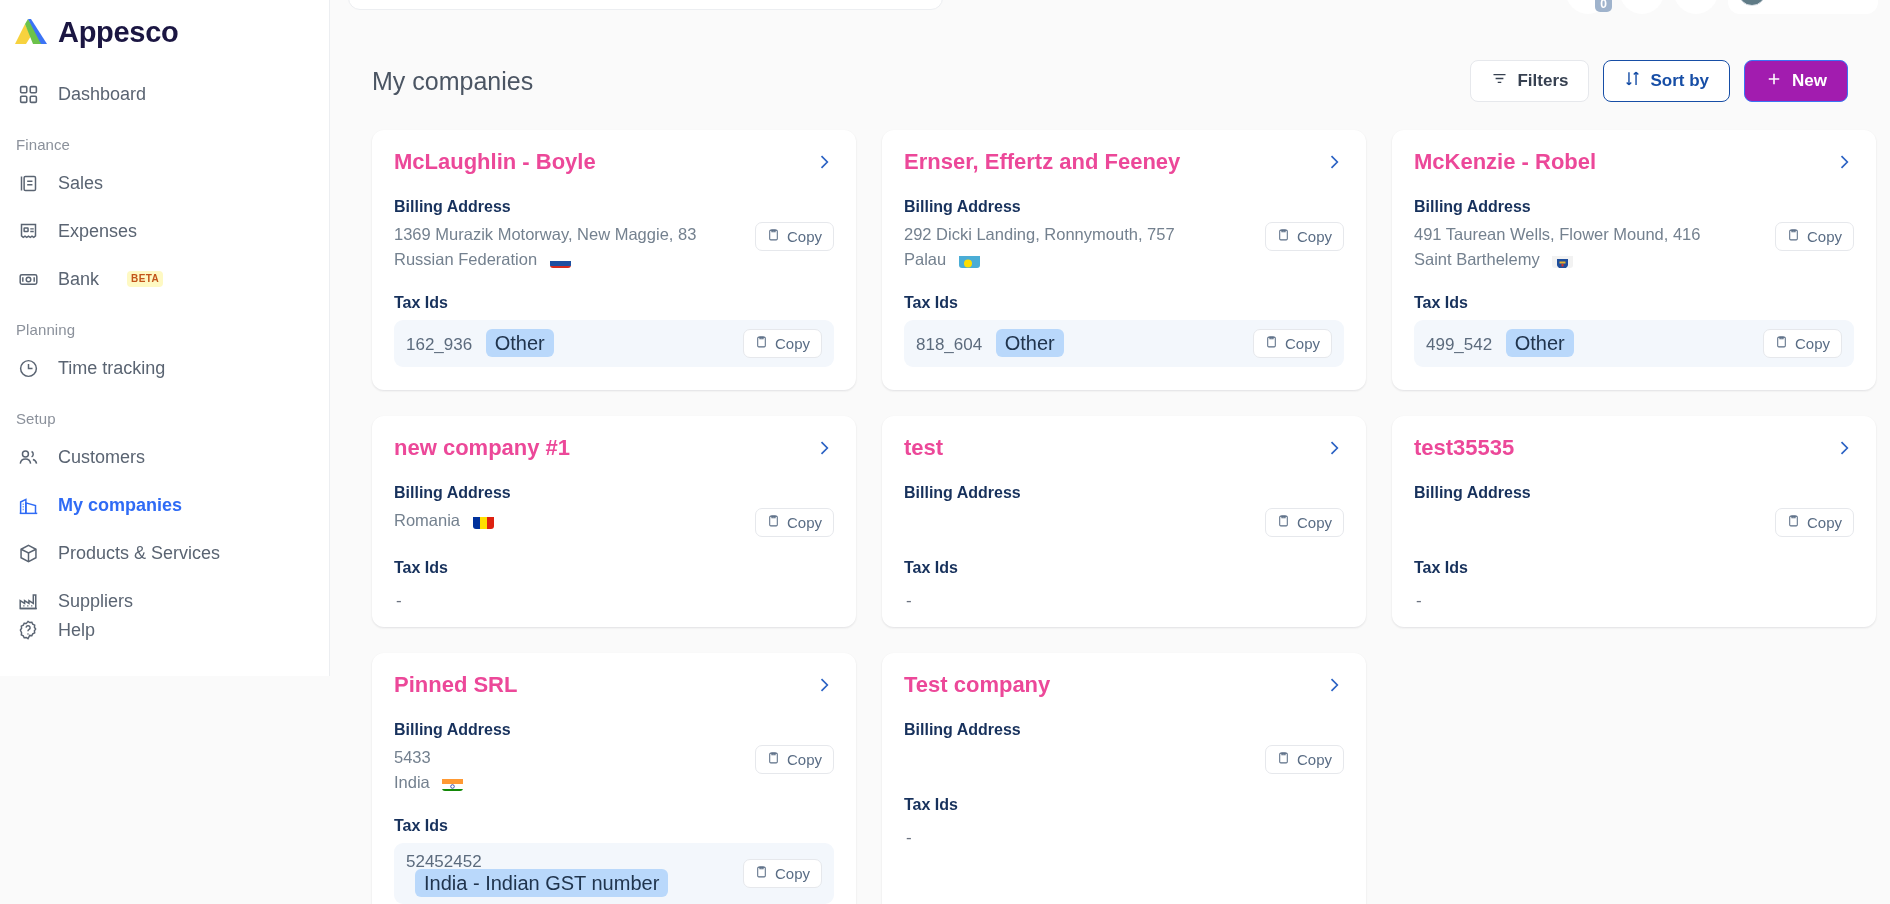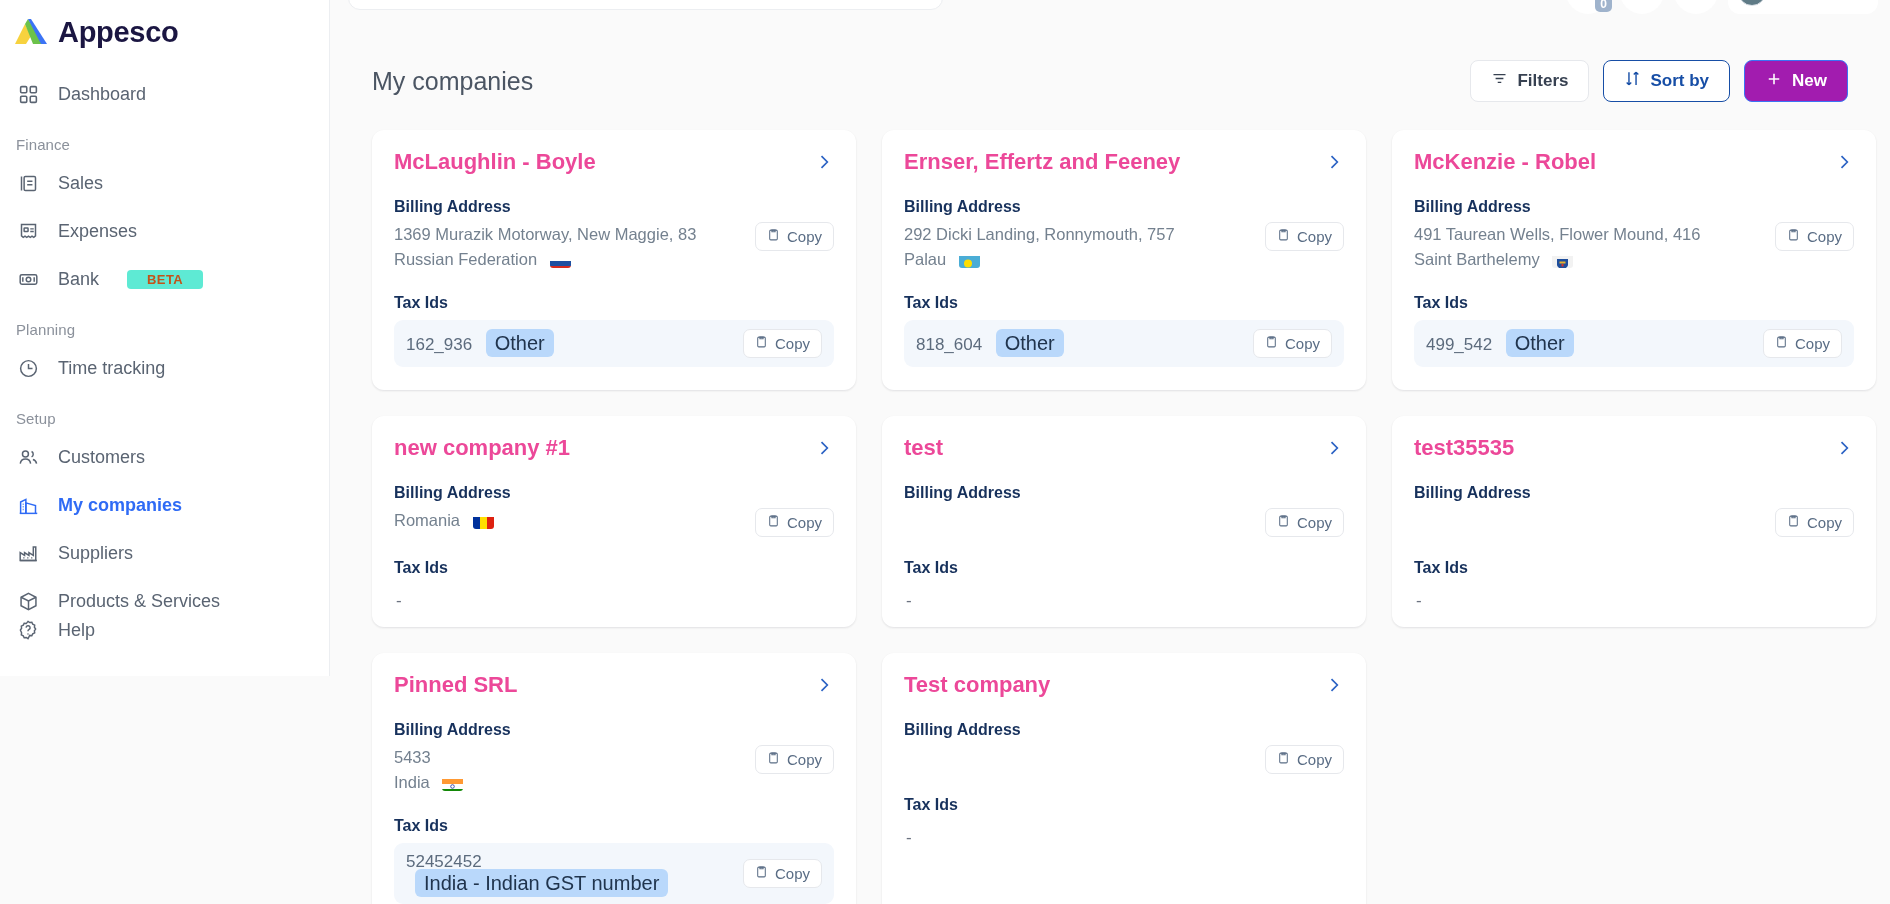--- a/index.html
+++ b/index.html
@@ -30,23 +30,23 @@
     color: #5a6472; font-size: 18px; cursor: pointer;
   }
   .nav-item .ico { width: 24px; height: 24px; flex: 0 0 24px; display: flex; align-items: center; justify-content: center; }
   .nav-item.active { color: #2f6bf5; font-weight: 600; }
   .nav-item.active .ico svg { stroke: #2f6bf5; }
   .nav-label { white-space: nowrap; text-align: center; }
   .section-label {
     font-size: 15px; color: #8b919b; padding: 18px 0 6px 16px; letter-spacing: .1px;
   }
   .beta {
-    margin-left: 10px; background: #5eead4; color: #c2541a;
-    font-size: 13px; font-weight: 700; letter-spacing: .4px;
-    padding: 3px 20px; border-radius: 4px; line-height: 1;
+    margin-left: 10px; background: #fef9c3; color: #c2541a;
+    font-size: 10px; font-weight: 700; letter-spacing: .4px;
+    padding: 3px 4px; border-radius: 4px; line-height: 1;
   }
   .nav-help { position: absolute; bottom: 22px; left: 0; width: 100%; }
 
   
   .main {
     flex: 1; height: 904px; background: #fafafa; position: relative; overflow: hidden;
   }
   .topbar {
     height: 30px; position: relative; background: #fafafa;
     display: flex; align-items: flex-end; justify-content: space-between;
@@ -237,37 +237,37 @@
               <path d="M2 21h20"></path>
             <path d="M5.4 10.5h1M5.4 13.5h1M5.4 16.5h1"></path>
           </svg>
         </span>
         <span class="nav-label">My companies</span>
       </div>
 
       <div class="nav-item">
         <span class="ico">
           <svg width="21" height="21" viewBox="0 0 24 24" fill="none" stroke="#5a6472" stroke-width="1.7">
+            <path d="M12 2.8l8.5 4.3v9.8L12 21.2 3.5 16.9V7.1z"></path>
+              <path d="M3.5 7.1L12 11.4l8.5-4.3"></path>
+              <path d="M12 11.4v9.8"></path>
+          </svg>
+        </span>
+        <span class="nav-label">Products &amp; Services</span>
+      </div>
+
+      <div class="nav-item">
+        <span class="ico">
+          <svg width="21" height="21" viewBox="0 0 24 24" fill="none" stroke="#5a6472" stroke-width="1.7">
             <path d="M2.5 20V11l5 3.2V11l5 3.2V11l5 3.2V4.5h2.8V20z"></path>
               <path d="M2.5 20h19"></path>
             <path d="M6 17h1.4M10.5 17h1.4M15 17h1.4"></path>
           </svg>
         </span>
         <span class="nav-label">Suppliers</span>
-      </div>
-
-      <div class="nav-item">
-        <span class="ico">
-          <svg width="21" height="21" viewBox="0 0 24 24" fill="none" stroke="#5a6472" stroke-width="1.7">
-            <path d="M12 2.8l8.5 4.3v9.8L12 21.2 3.5 16.9V7.1z"></path>
-              <path d="M3.5 7.1L12 11.4l8.5-4.3"></path>
-              <path d="M12 11.4v9.8"></path>
-          </svg>
-        </span>
-        <span class="nav-label">Products &amp; Services</span>
       </div>
     </nav>
 
     <div class="nav-help">
       <div class="nav-item">
         <span class="ico">
           <svg width="22" height="22" viewBox="0 0 24 24" fill="none" stroke="#5a6472" stroke-width="1.6">
             <path d="M12 2.6l1.9 1.3 2.3-.3 1 2.1 2.1 1-.3 2.3 1.3 1.9-1.3 1.9.3 2.3-2.1 1-1 2.1-2.3-.3L12 21.4l-1.9-1.3-2.3.3-1-2.1-2.1-1 .3-2.3L3.7 12l1.3-1.9-.3-2.3 2.1-1 1-2.1 2.3.3z"></path>
             <path d="M9.9 9.4a2.2 2.2 0 113.1 2.1c-.6.3-1 .9-1 1.6v.3" stroke-width="1.6"></path>
             <circle cx="12" cy="16.4" r=".85" fill="#5a6472" stroke="none"></circle>

